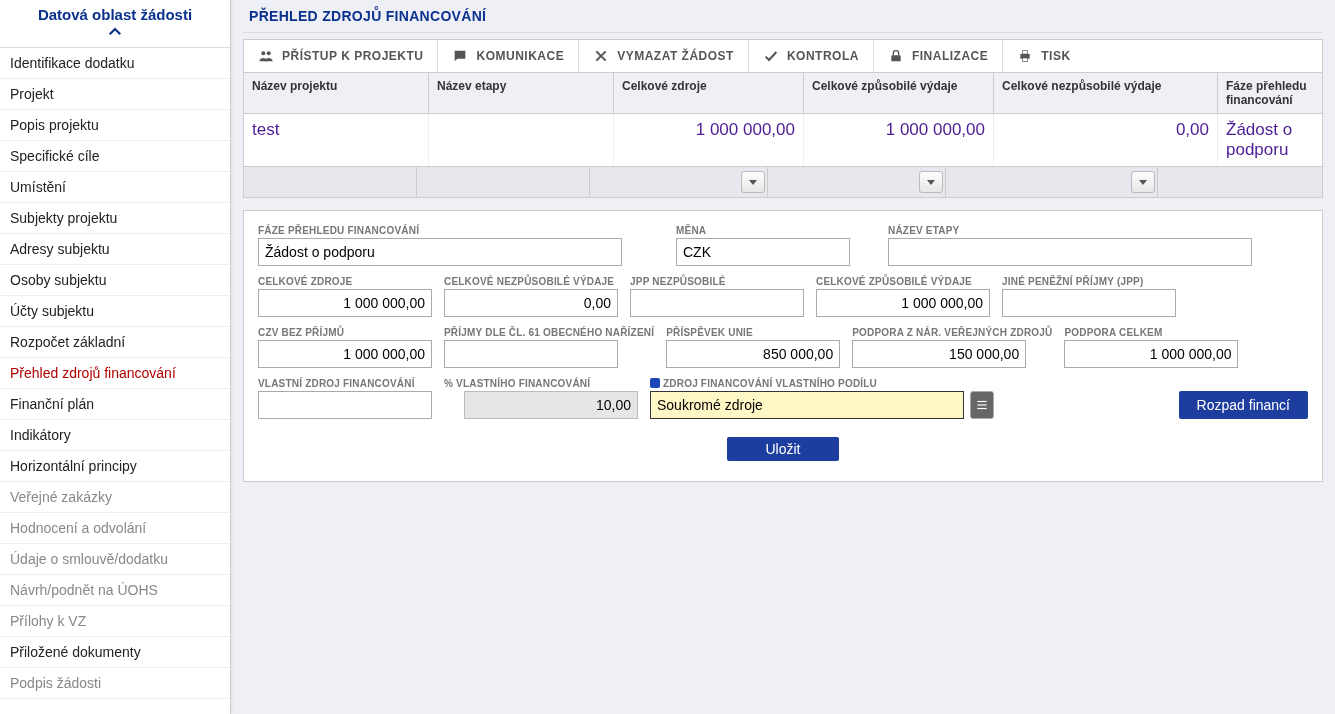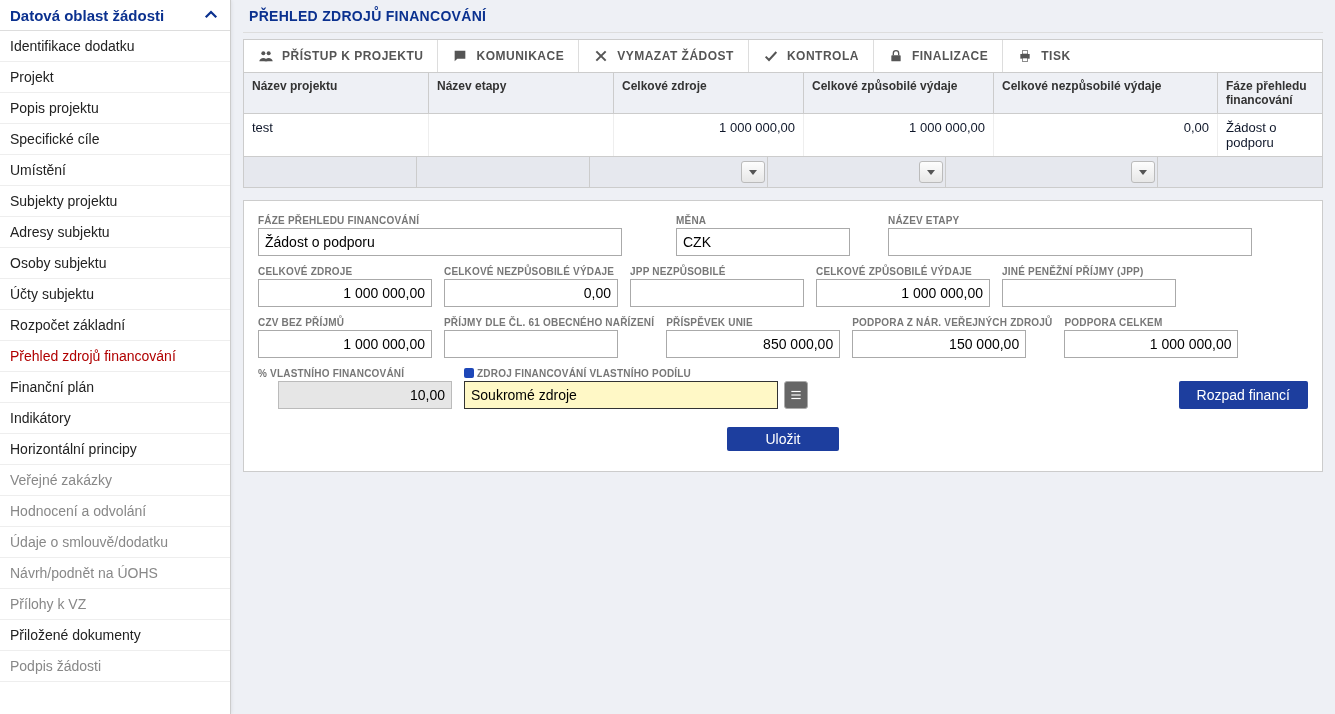--- a/index.html
+++ b/index.html
@@ -1,36 +1,36 @@
 <!DOCTYPE html>
 <html><head>
 <meta charset="utf-8">
 <style>
   html,body{margin:0;padding:0;font-family:Arial,Helvetica,sans-serif;font-size:13px;color:#222;background:#eef0f5;}
   .app{display:flex;width:1335px;height:714px;overflow:hidden;background:#eef0f5;}
   
   .sidebar{width:230px;background:#fff;border-right:1px solid #ccc;box-shadow:0 0 4px rgba(0,0,0,.1);display:flex;flex-direction:column;}
-  .sidebar-header{display:flex;align-items:center;justify-content:space-between;padding:6px 10px;border-bottom:1px solid #ddd;font-weight:bold;color:#0b318f;font-size:15px;}
+  .sidebar-header{display:flex;align-items:center;justify-content:space-between;padding:6px 10px;border-bottom:1px solid #ddd;font-weight:bold;color:#0b318f;font-size:15px;flex-direction:column;}
   .sidebar-header .chev{width:18px;height:18px;}
   .sidebar-item{padding:7px 10px;border-bottom:1px solid #eee;font-size:14px;cursor:pointer;color:#222;}
   .sidebar-item.active{color:#b00000;}
   .sidebar-item.muted{color:#888;}
   
   .main{flex:1;padding:0 12px 12px 12px;display:flex;flex-direction:column;}
   .page-title{color:#0b318f;font-weight:bold;font-size:14px;padding:8px 6px;border-bottom:1px solid #ddd;letter-spacing:.3px;}
   
   .toolbar{display:flex;align-items:stretch;background:#fff;border:1px solid #ccc;margin-top:6px;}
   .toolbar .btn{display:flex;align-items:center;gap:8px;padding:8px 14px;border-right:1px solid #ddd;color:#555;font-size:12px;font-weight:bold;cursor:pointer;letter-spacing:.5px;}
   .toolbar .btn:last-child{border-right:none;}
   .toolbar svg{width:16px;height:16px;}
   
   .grid{border:1px solid #ccc;border-top:none;background:#fff;}
   .grid-head,.grid-row,.grid-filter{display:flex;}
   .grid-head > div{padding:6px 8px;font-size:12px;font-weight:bold;color:#333;background:#eef0f5;border-right:1px solid #ccc;border-bottom:1px solid #ccc;}
-  .grid-row > div{padding:6px 8px;font-size:13px;color:#0f172a;border-right:1px solid #eee;}
+  .grid-row > div{padding:6px 8px;font-size:17px;color:#4c1d95;border-right:1px solid #eee;}
   .grid-filter{background:#e6e8ee;border-top:1px solid #ccc;}
   .grid-filter .cell{display:flex;align-items:center;justify-content:flex-end;padding:4px 2px;border-right:1px solid #ccc;}
   .grid-filter .dd{display:flex;align-items:center;justify-content:center;width:22px;height:20px;border:1px solid #bbb;border-radius:3px;background:linear-gradient(#fdfdfd,#e7e7e7);cursor:pointer;}
   .grid-filter .dd svg{width:10px;height:10px;}
   .c1{width:168px;} .c2{width:168px;} .c3{width:173px;} .c4{width:173px;} .c5{width:207px;} .c6{flex:1;border-right:none!important;}
   .num{text-align:right;}
   
   .form-card{background:#fff;border:1px solid #ccc;margin-top:12px;padding:14px 14px 20px 14px;position:relative;}
   .form-row{display:flex;gap:12px;margin-bottom:10px;}
   .field{display:flex;flex-direction:column;}
@@ -236,20 +236,24 @@
           <input class="w160 num" value="150 000,00" style="">
           </div>
         <div class="field">
             <label>PODPORA CELKEM</label>
           <input class="w160 num" value="1 000 000,00" style="">
           </div>
       </div>
 
       <div class="form-row" style="align-items:flex-end;">
         <div class="field">
+            <label>VLASTNÍ ZDROJ FINANCOVÁNÍ</label>
+          <input class="w160 num" value="" style="">
+          </div>
+        <div class="field">
             <label>% VLASTNÍHO FINANCOVÁNÍ</label>
           <input class="w160 num ro" readonly="" value="10,00" style="">
           </div>
         <div class="field">
             <label class="mand">ZDROJ FINANCOVÁNÍ VLASTNÍHO PODÍLU</label>
           <div style="display:flex;gap:6px;align-items:center;">
             <input class="w300 hl" value="Soukromé zdroje" style="">
             <div class="list-btn">
               <svg viewBox="0 0 24 24">
                   <rect x="4" y="5" width="16" height="2"></rect>

